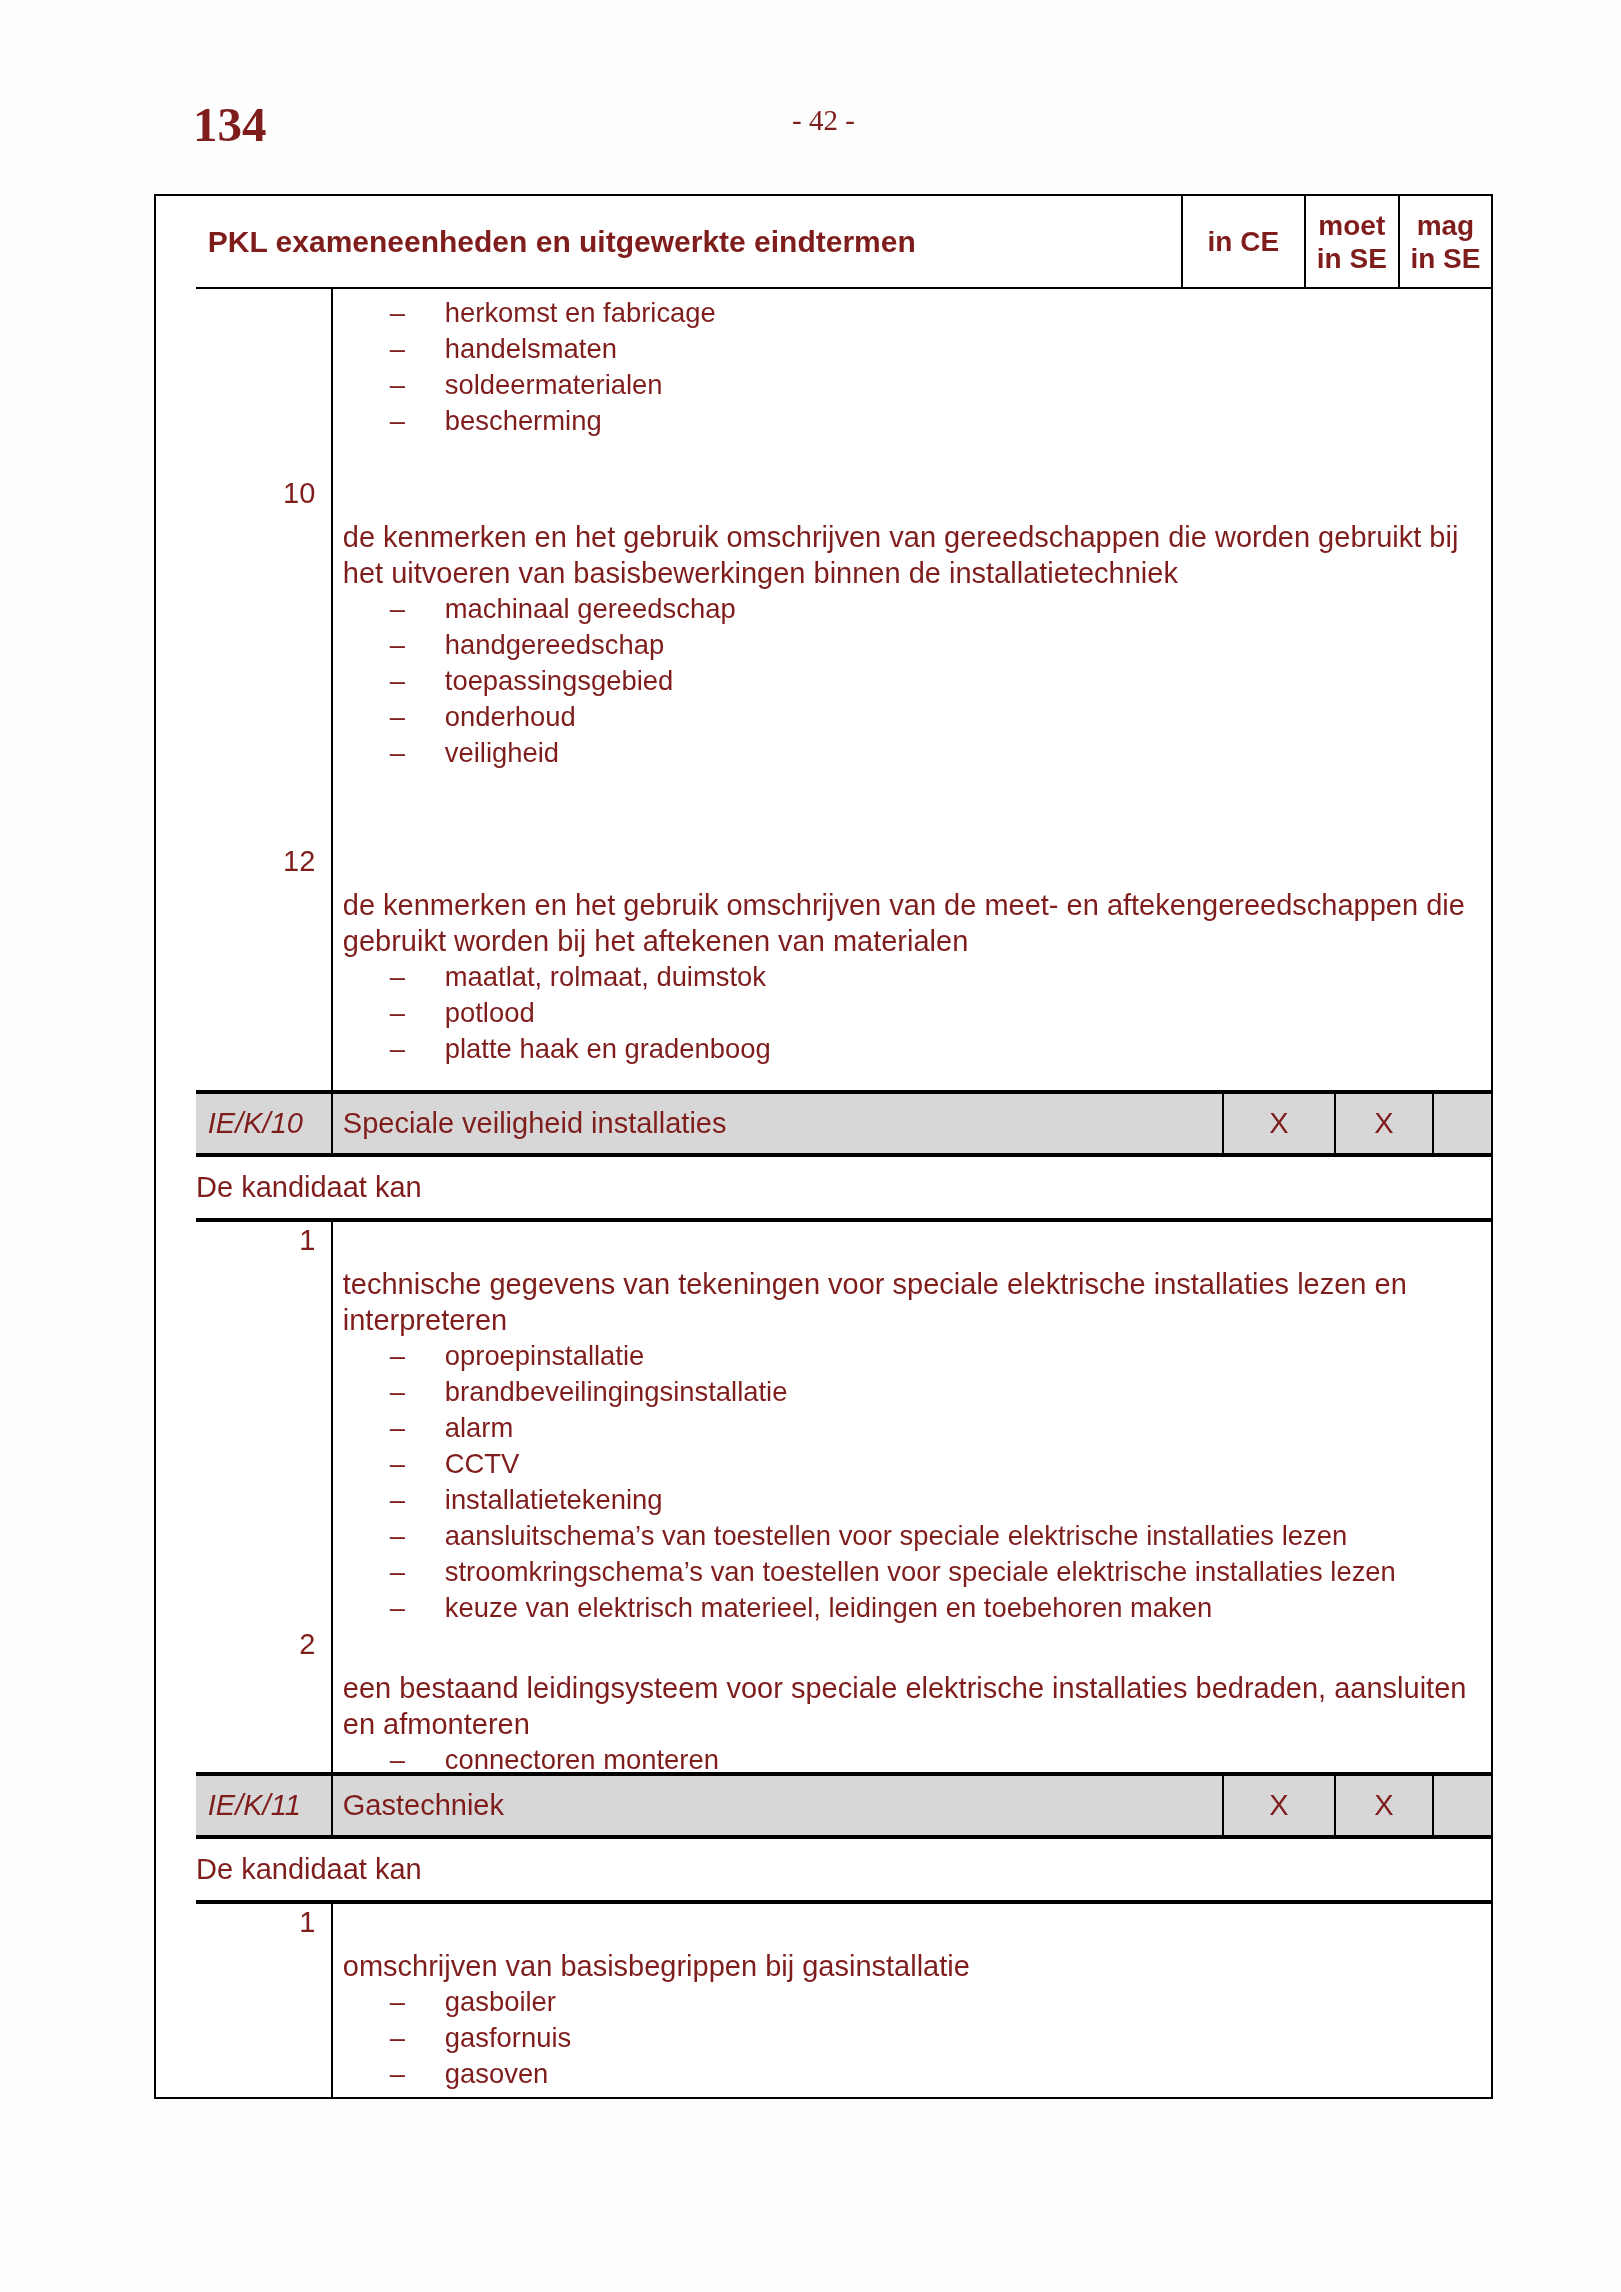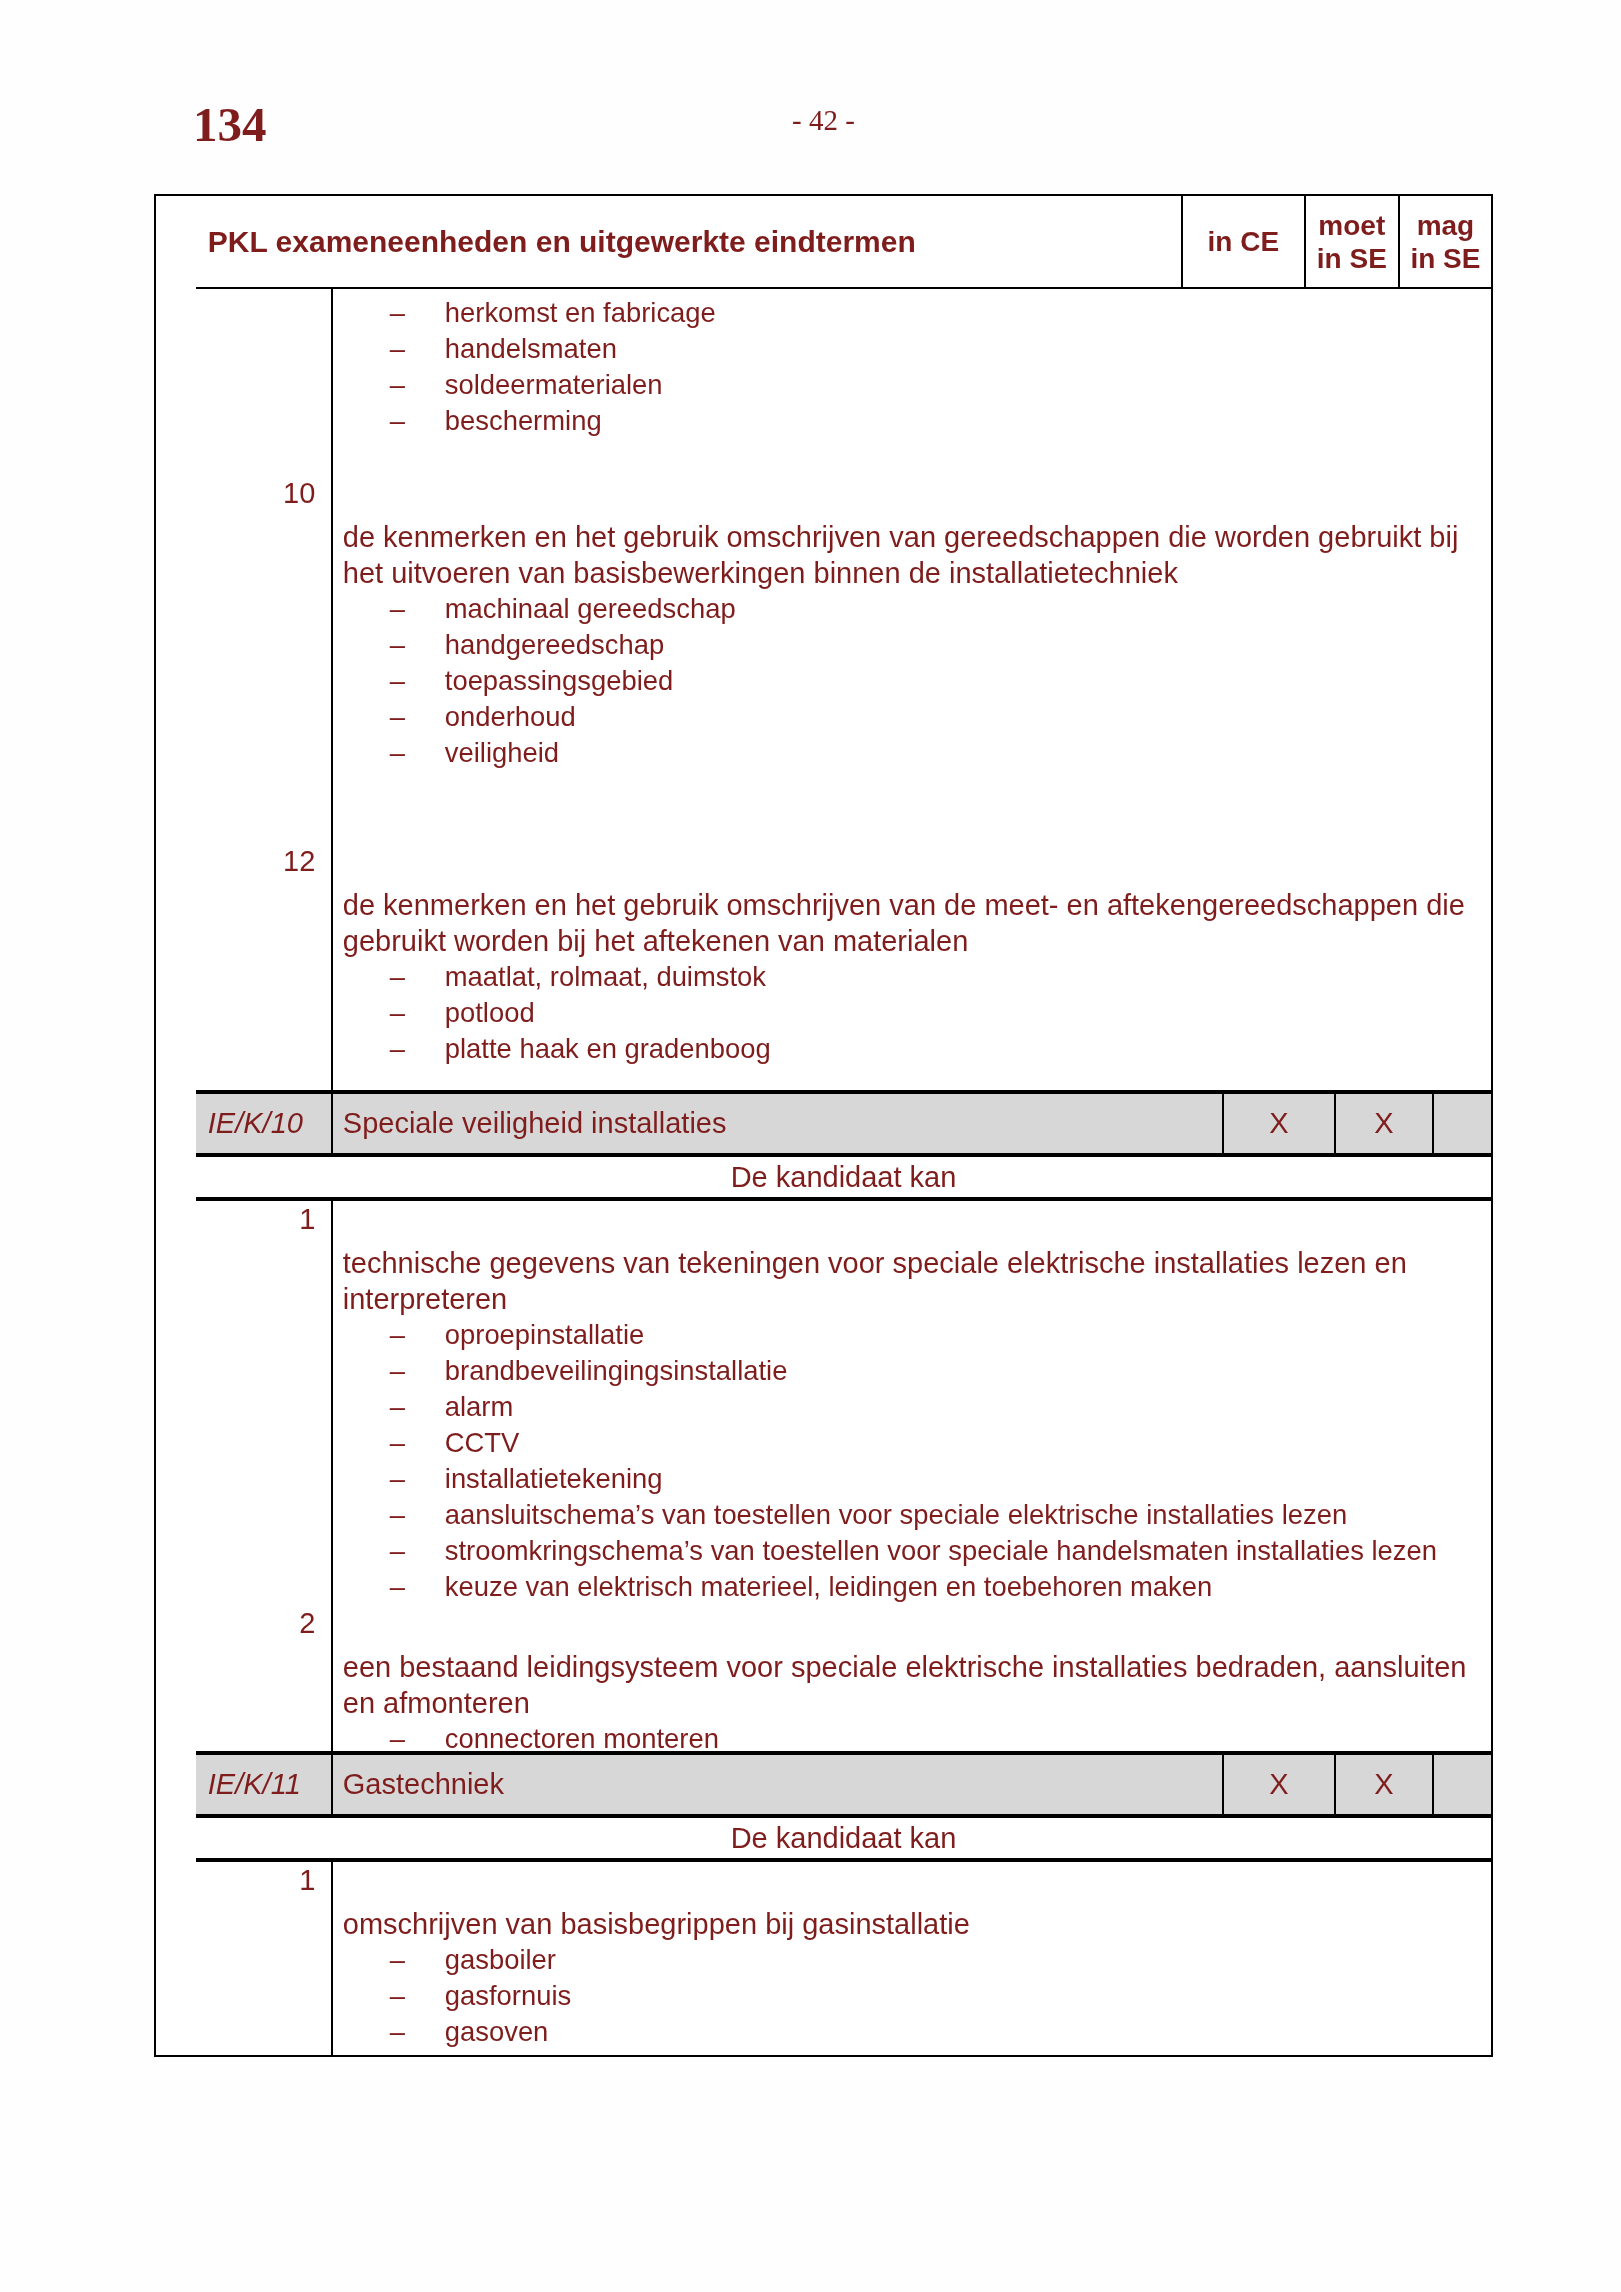--- a/index.html
+++ b/index.html
@@ -129,24 +129,23 @@
     align-items: center;
     justify-content: center;
   }
   .s-x.ce   { width: 112px; flex: 0 0 112px; }
   .s-x.moet { width: 98px; flex: 0 0 98px; }
   .s-x.mag  { width: 97px;  flex: 0 0 97px; }
 
   
   .kan-row {
     display: flex;
-    height: 44px;
+    height: 65px;
     border-bottom: 4.9px solid #000;
     font-size: 29px;
-    justify-content: center;
   }
   .kan-row .itext { display: flex; align-items: center; }
 </style>
 </head>
 <body>
 
 <div class="page">
 
   <div class="page-number">134</div>
   <div class="page-head">- 42 -</div>
@@ -395,21 +394,21 @@
               <span class="dash">–</span>
               <span>aansluitschema’s van toestellen voor speciale elektrische installaties lezen</span>
             </div>
           </div>
         </div>
       <div class="row">
           <div class="inum"></div>
           <div class="itext">
             <div class="bullet">
               <span class="dash">–</span>
-              <span>stroomkringschema’s van toestellen voor speciale handelsmaten installaties lezen</span>
+              <span>stroomkringschema’s van toestellen voor speciale elektrische installaties lezen</span>
             </div>
           </div>
         </div>
       <div class="row">
           <div class="inum"></div>
           <div class="itext">
             <div class="bullet">
               <span class="dash">–</span>
               <span>keuze van elektrisch materieel, leidingen en toebehoren maken</span>
             </div>

